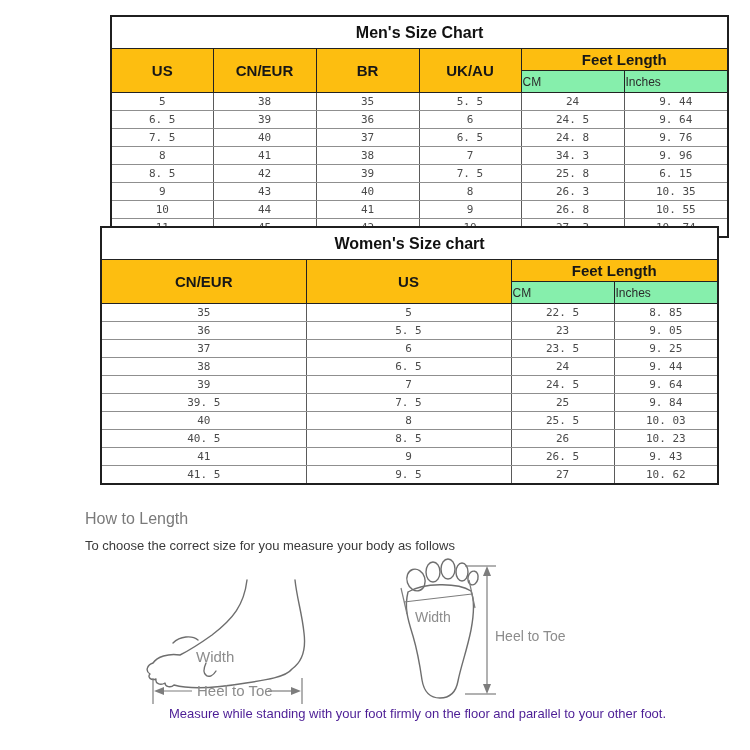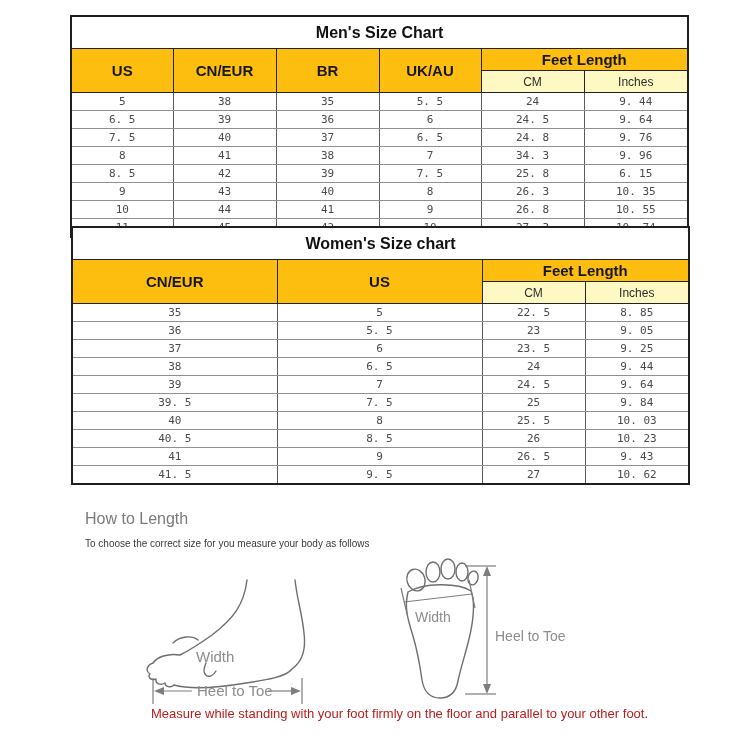--- a/index.html
+++ b/index.html
@@ -2,66 +2,66 @@
 <html><head>
 <meta charset="utf-8">
 <style>
   html,body{margin:0;padding:0;}
   body{
     width:750px;height:750px;position:relative;background:#ffffff;
     font-family:"Liberation Sans", sans-serif;color:#1a1a1a;overflow:hidden;
   }
   .size-table{
     position:absolute;border-collapse:collapse;table-layout:fixed;
-    background:#fff;border:2px solid #1f1f1f;
+    background:#fff;border:2px solid #1f1f1f;margin-left:40px;
   }
   .size-table th{border:1px solid #222;}
   .size-table td{
     border:1px solid #8f8f8f;border-left:1px solid #5a5a5a;border-right:1px solid #5a5a5a;
     text-align:center;font-family:"DejaVu Sans Mono", monospace;
     font-size:11px;color:#4a4a4a;padding:0;
   }
   .title-row th{
     height:29px;background:#ffffff;text-align:center;
     font-size:16px;font-weight:bold;color:#111;border:1px solid #222;
   }
   .head-cell{
     background:#FDBE10;font-size:15px;font-weight:bold;color:#171717;
     text-align:center;
   }
   .feet-head{height:19px;}
   .sub-cell{
-    background:#fef9c3;height:19px;font-size:12px;font-weight:normal;
-    color:#2b2b2b;text-align:center;
+    background:#86efac;height:19px;font-size:12px;font-weight:normal;
+    color:#2b2b2b;text-align:left;
   }
   #mens-table{left:70px;top:15px;width:617px;}
-  #womens-table{left:71px;top:226px;width:617px;padding-left:6px;}
+  #womens-table{left:60px;top:226px;width:617px;padding-left:6px;}
   #mens-table tbody td{height:17px;}
   #womens-table tbody td{height:17px;}
 
   .notes{
     position:absolute;left:71px;top:470px;
     font-family:"DejaVu Sans Mono", monospace;font-weight:bold;
     font-size:12.5px;color:#111;letter-spacing:0.6px;line-height:16.5px;
     white-space:nowrap;
   }
   .how-heading{
     position:absolute;left:85px;top:510px;
     font-size:16px;color:#7a7a7a;
   }
   .how-subtitle{
     position:absolute;left:85px;top:538px;
-    font-size:10px;color:#3a3a3a;
+    font-size:13px;color:#3a3a3a;
   }
   .diagram{position:absolute;}
   #side-foot-diagram{left:140px;top:565px;}
   #top-foot-diagram{left:395px;top:556px;}
   .caption{
-    position:absolute;left:112px;top:706px;width:575px;
-    text-align:center;font-size:13px;color:#b91c1c;
+    position:absolute;left:130px;top:706px;width:575px;
+    text-align:center;font-size:13px;color:#4c1d95;
   }
   svg text{font-family:"Liberation Sans", sans-serif;fill:#8c8c8c;}
   .outline{fill:none;stroke:#6e6e6e;stroke-width:1.4;stroke-linecap:round;stroke-linejoin:round;}
   .measure{fill:none;stroke:#7d7d7d;stroke-width:1.2;}
   .arrow{fill:#7d7d7d;stroke:none;}
 </style>
 </head>
 <body>
 
 <table class="size-table" id="mens-table">

